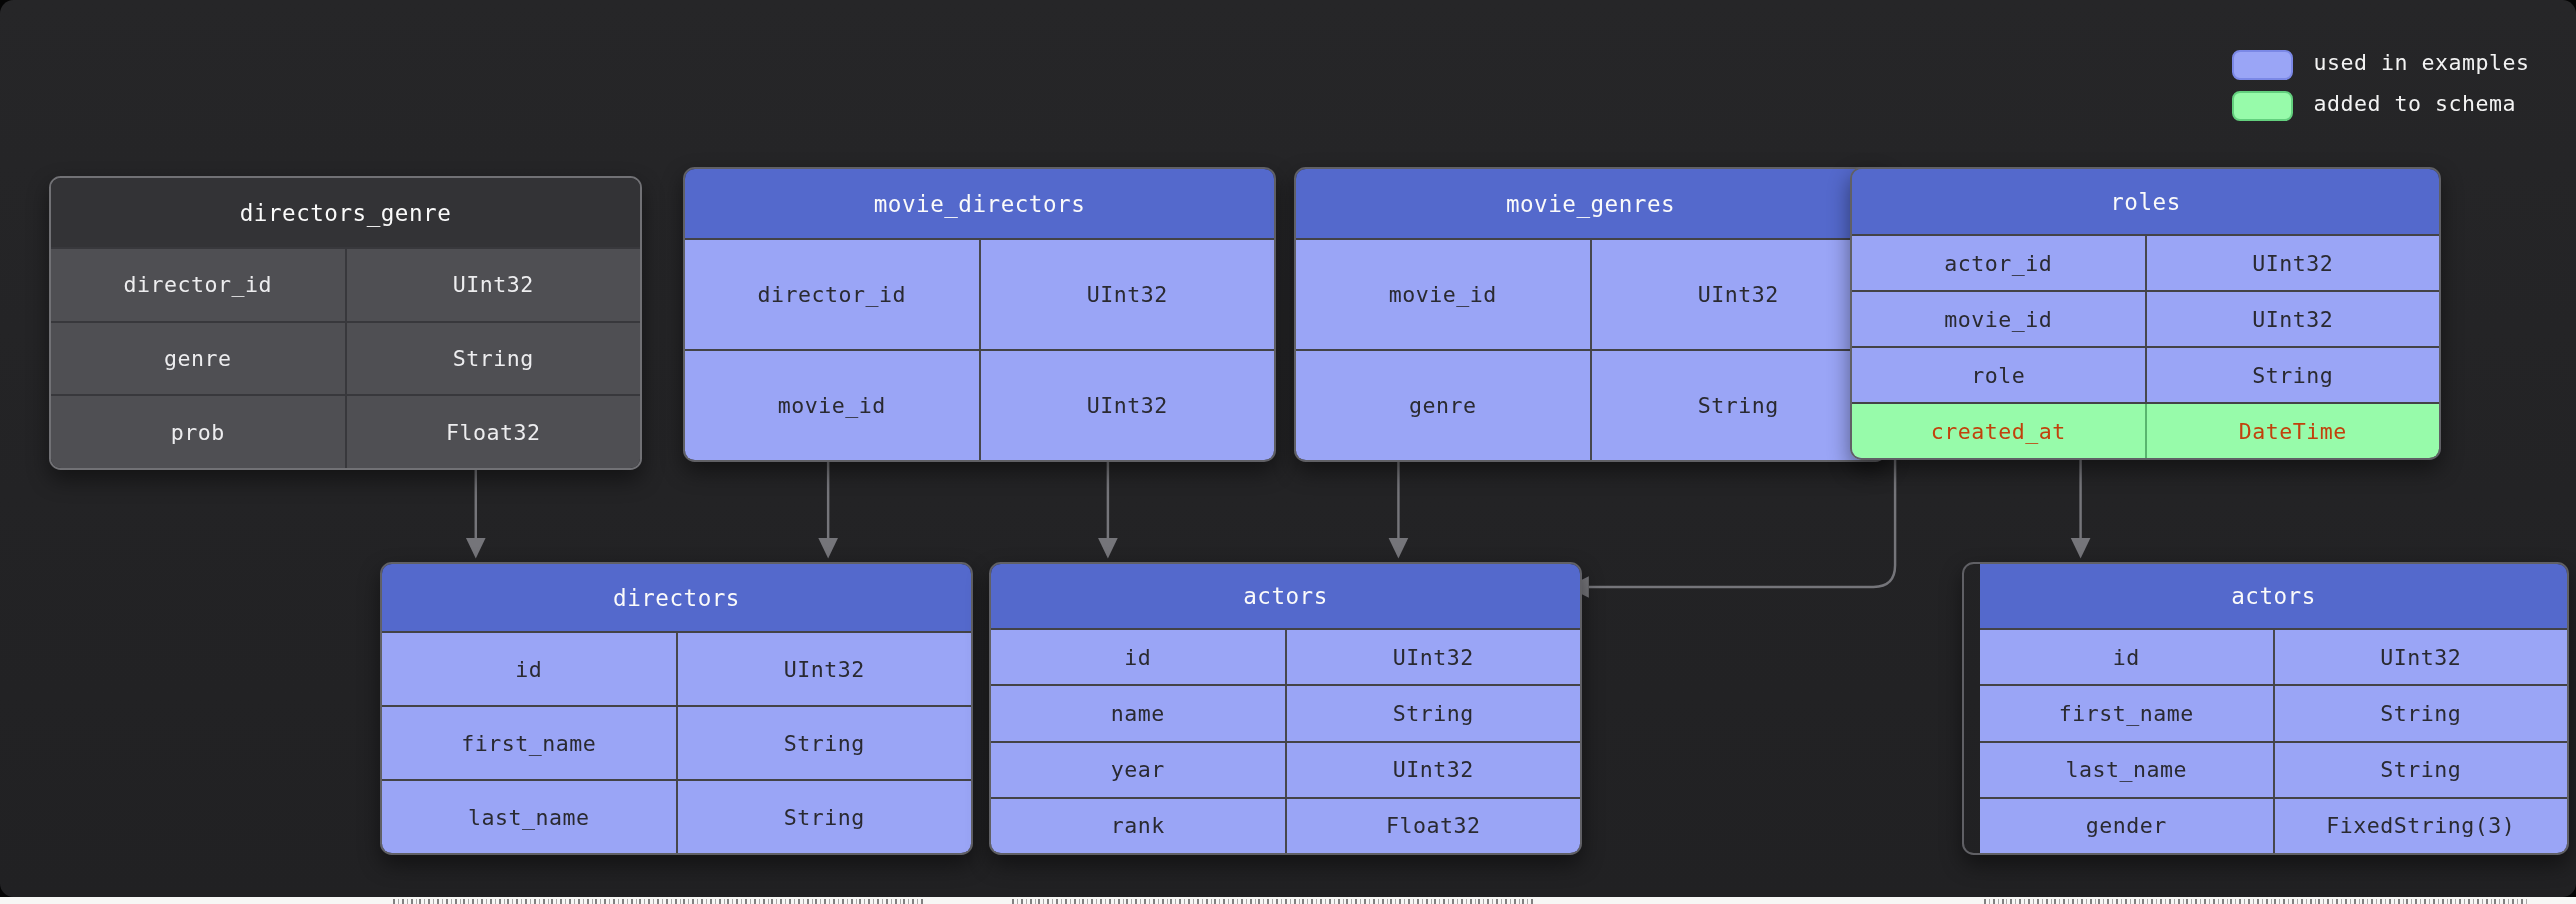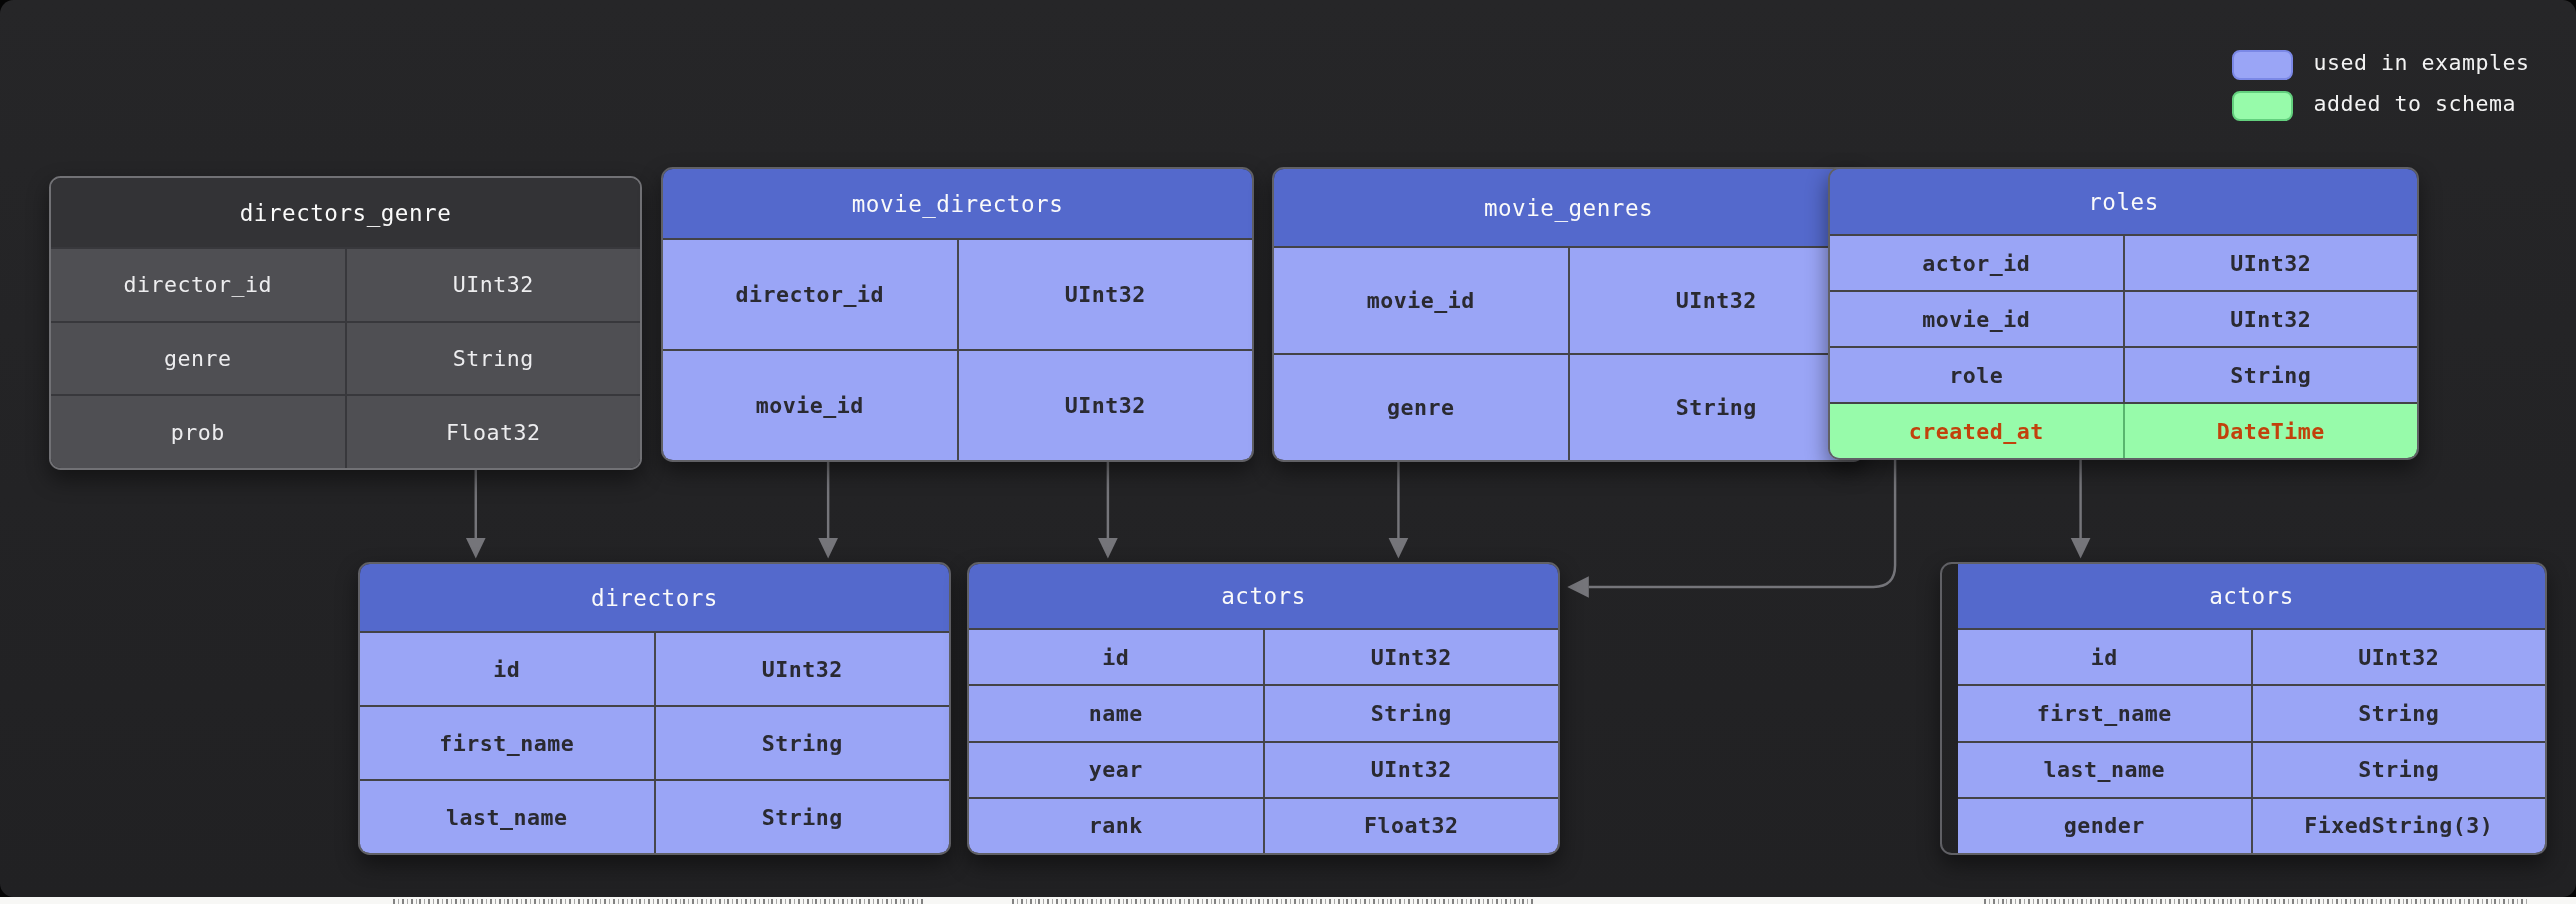--- a/index.html
+++ b/index.html
@@ -32,38 +32,38 @@
   
   #edges { position: absolute; left: 0; top: 0; z-index: 5; pointer-events: none; }
 
   
   .tbl {
     position: absolute; z-index: 10;
     display: flex; flex-direction: column;
     border-radius: 11.8px; overflow: hidden;
     box-shadow: 0 9.8px 21.6px rgba(0,0,0,.45);
   }
-  .tbl.blue { border: 2px solid #606065; }
+  .tbl.blue { border: 2px solid #606065; margin-left: 22px; }
   .tbl.dark { border: 2px solid #717175; }
   .hdr {
     flex: 0 0 auto;
     display: flex; align-items: center; justify-content: center;
     font-size: 22.6px; letter-spacing: 0.5px; color: #fafafa;
   }
   .blue .hdr { background: #5469cc; }
   .dark .hdr { background: #333336; }
   .rows { flex: 1 1 auto; display: flex; flex-direction: column; }
   .row { flex: 1 1 0; display: flex; border-top: 2.9px solid #434347; }
   .cell {
     flex: 1 1 0; display: flex; align-items: center; justify-content: center;
     font-size: 21.6px; letter-spacing: 0.5px;
   }
   .cell + .cell { border-left: 2.9px solid #47474c; }
   .blue .row { background: #9aa5f6; }
-  .blue .cell { color: #2a2a31; font-weight: bold; }
+  .blue .cell { color: #2a2a31; }
   .dark .row { background: #4f4f53; border-top-color: #38383c; }
   .dark .cell { color: #ededef; }
   .dark .cell + .cell { border-left-color: #38383c; }
   .row.green { background: #97fbaa !important; }
   .row.green .cell { color: #c2410c; }
   .row.green .cell + .cell { border-left-color: #58b56e; }
 
   
   #legend { position: absolute; left: 2232px; top: 50px; z-index: 10; }
   .legend-item { display: flex; align-items: flex-start; height: 30px; margin-bottom: 10.8px; }
@@ -129,21 +129,21 @@
           <div class="cell">UInt32</div>
         </div>
         <div class="row">
           <div class="cell">movie_id</div>
           <div class="cell">UInt32</div>
         </div>
       </div>
   </div>
 
   <div class="tbl blue" style="left:1272px; top:167px; width:589px; height:291px;">
-    <div class="hdr" style="height:77px">movie_genres</div>
+    <div class="hdr" style="height:69px">movie_genres</div>
     <div class="rows">
         <div class="row">
           <div class="cell">movie_id</div>
           <div class="cell">UInt32</div>
         </div>
         <div class="row">
           <div class="cell">genre</div>
           <div class="cell">String</div>
         </div>
       </div>

